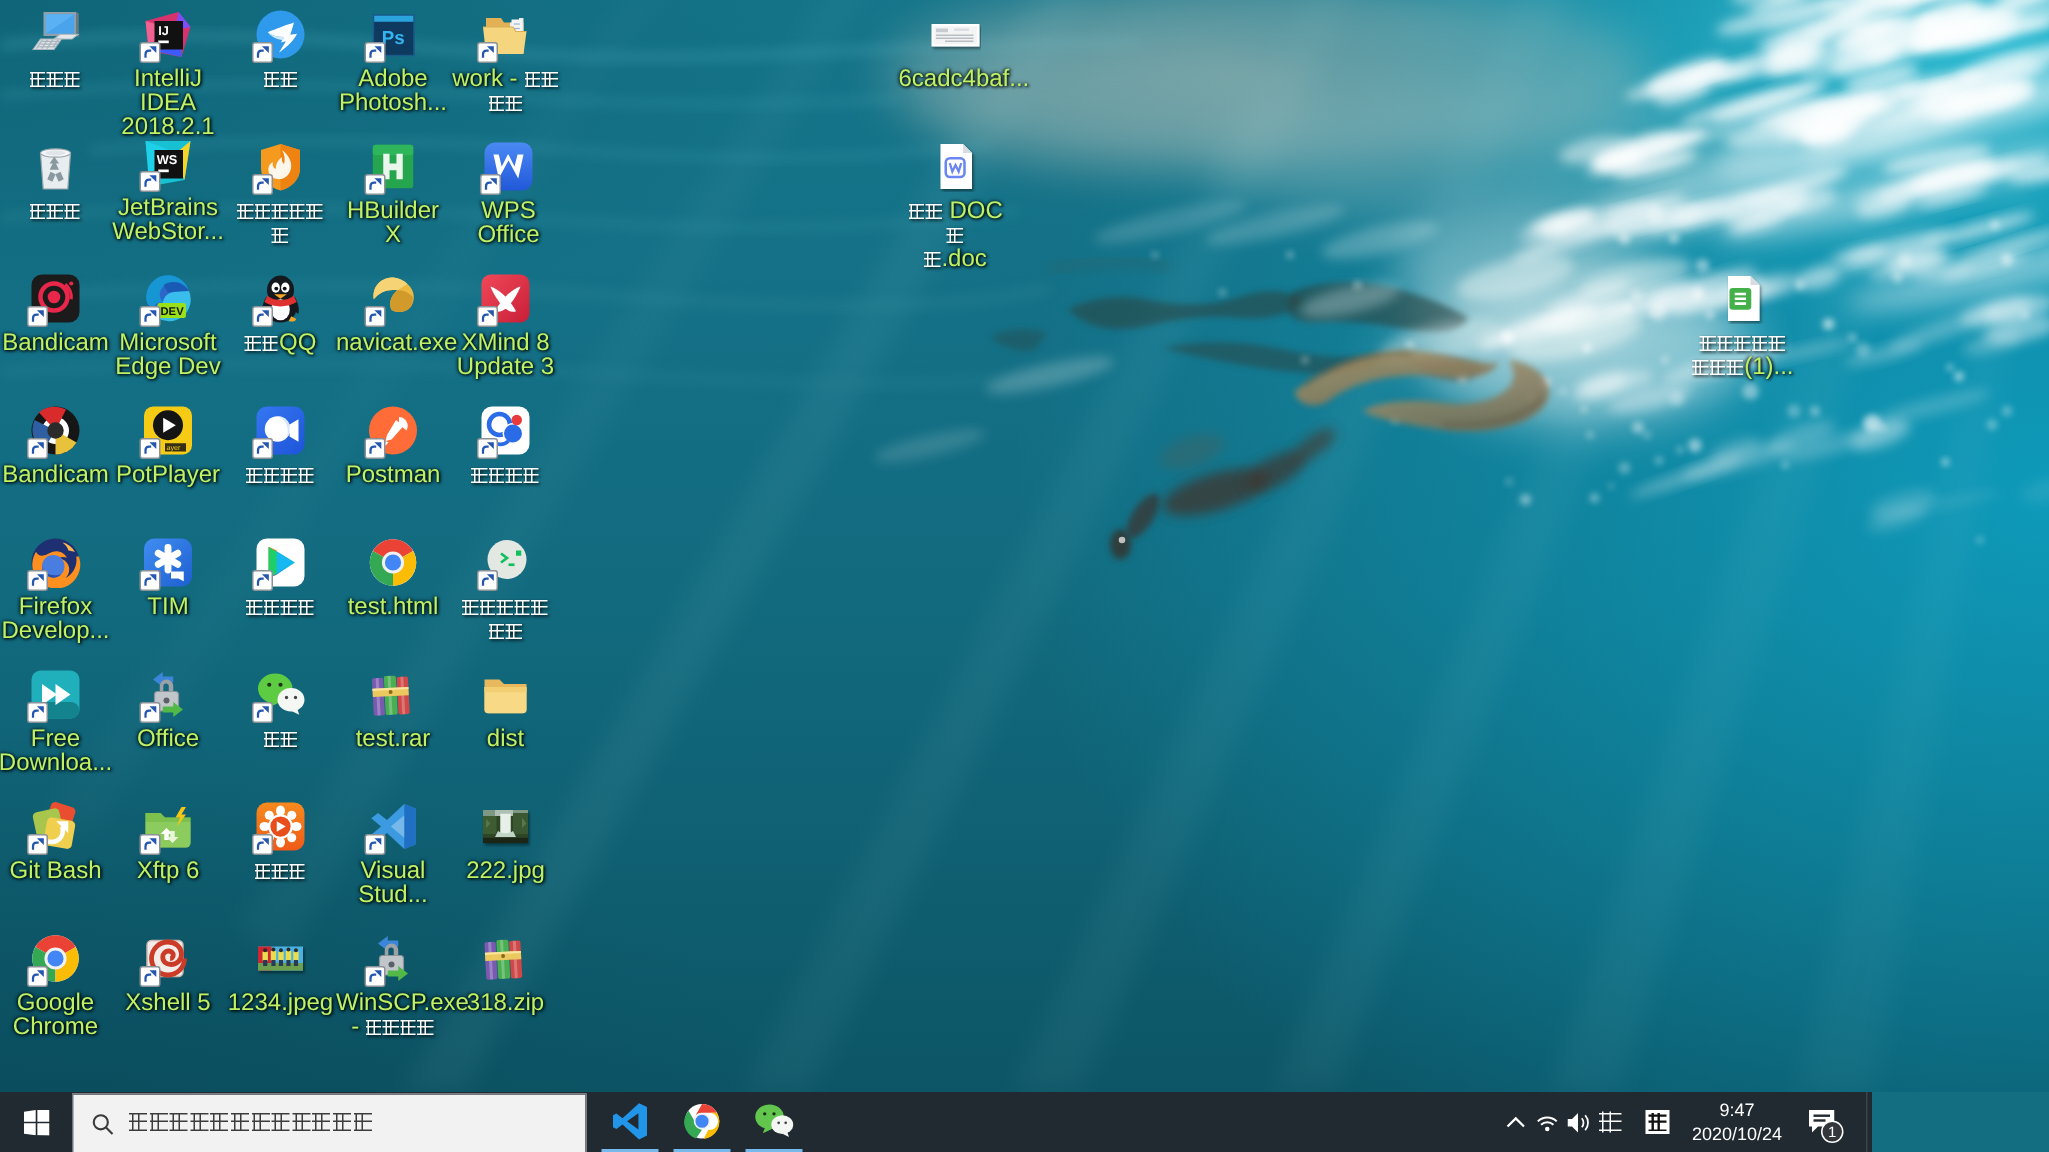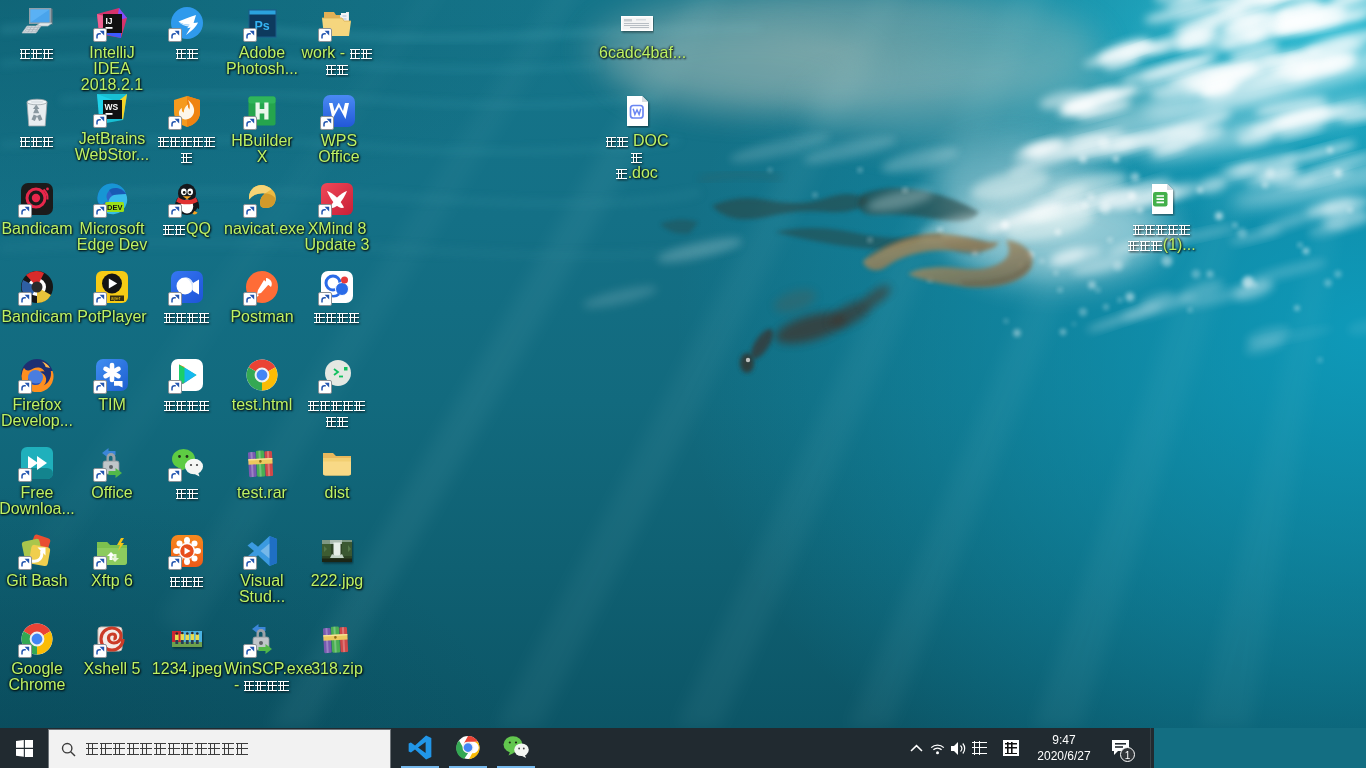--- a/index.html
+++ b/index.html
@@ -20,21 +20,21 @@
 .lbl{margin-top:5px;font-size:16px;line-height:16px;color:#bef264;text-shadow:1px 1px 2px rgba(0,0,0,.95),0 0 3px rgba(0,0,0,.7),-1px 0 2px rgba(0,0,0,.45)}
 .c{display:inline-block;width:10.5px;height:10.5px;margin:0 1px -1px 0;background:
 linear-gradient(#fff,#fff) 5px 0/1.2px 100% no-repeat,
 linear-gradient(#fff,#fff) 0 0/100% 1.2px no-repeat,
 linear-gradient(#fff,#fff) 0 4.6px/100% 1.2px no-repeat,
 linear-gradient(#fff,#fff) 0 9.3px/100% 1.2px no-repeat,
 linear-gradient(#fff,#fff) 1.5px 0/1.2px 100% no-repeat;
 filter:drop-shadow(1px 1px 1px rgba(0,0,0,.9))}
 .sc{position:absolute;left:-2px;bottom:-2px;width:14px;height:14px;background:#fff;border:1px solid #8b9196;border-radius:2px;z-index:3}
 .sc svg{position:absolute;left:0;top:0}
-#bar{position:absolute;left:0;bottom:0;width:1154px;height:40px;background:#212a30;z-index:10}
+#bar{position:absolute;left:0;bottom:0;width:1248px;height:40px;background:#212a30;z-index:10}
 #startbtn{position:absolute;left:0;top:0;width:48px;height:40px;display:flex;align-items:center;justify-content:center}
 #search{position:absolute;left:48px;top:1px;width:343px;height:39px;background:#f2f2f2;border:1px solid #6f757a;border-bottom:none;display:flex;align-items:center;padding-left:12px}
 .stx .d{display:inline-block;width:12px;height:12.5px;margin:0 1.6px -1px 0;background:
 linear-gradient(#3c3c3c,#3c3c3c) 5.8px 0/1.3px 100% no-repeat,
 linear-gradient(#3c3c3c,#3c3c3c) 0 .5px/100% 1.3px no-repeat,
 linear-gradient(#3c3c3c,#3c3c3c) 0 5.5px/100% 1.3px no-repeat,
 linear-gradient(#3c3c3c,#3c3c3c) 0 11px/100% 1.3px no-repeat,
 linear-gradient(#3c3c3c,#3c3c3c) 1.8px 0/1.3px 100% no-repeat}
 .tbtn{position:absolute;top:0;width:48px;height:40px}
 .tbtn svg{position:absolute;left:50%;top:50%;transform:translate(-50%,-52%)}
@@ -1231,21 +1231,21 @@
         <path d="M0 5h3l4-4v13l-4-4H0z" fill="#fff"></path>
         <path d="M9.5 4.5a4.4 4.4 0 0 1 0 6" fill="none" stroke="#fff" stroke-width="1.2"></path>
         <path d="M11.8 2.5a7.6 7.6 0 0 1 0 10" fill="none" stroke="#fff" stroke-width="1.2"></path>
       </svg>
 <span class="cw" style="position:absolute;left:64px;top:13px"></span>
 <span style="position:absolute;left:95px;top:12px;width:16px;height:16px;background:#fff">
         <i class="cb"></i>
       </span>
 <div id="clock">
         <div>9:47</div>
-        <div>2020/6/27</div>
+        <div>2020/10/24</div>
       </div>
 <div id="notif"><svg width="17" height="15" viewBox="0 0 17 15">
           <path fill="#fff" d="M0 0h17v11H6l-4 4v-4H0z"></path>
           <rect x="3" y="3" width="11" height="1.6" fill="#222a30"></rect>
           <rect x="3" y="6.2" width="8" height="1.6" fill="#222a30"></rect>
         </svg><div id="nbadge">1</div></div>
 </div>
 <div id="showdesk"></div>
 </div>
 

